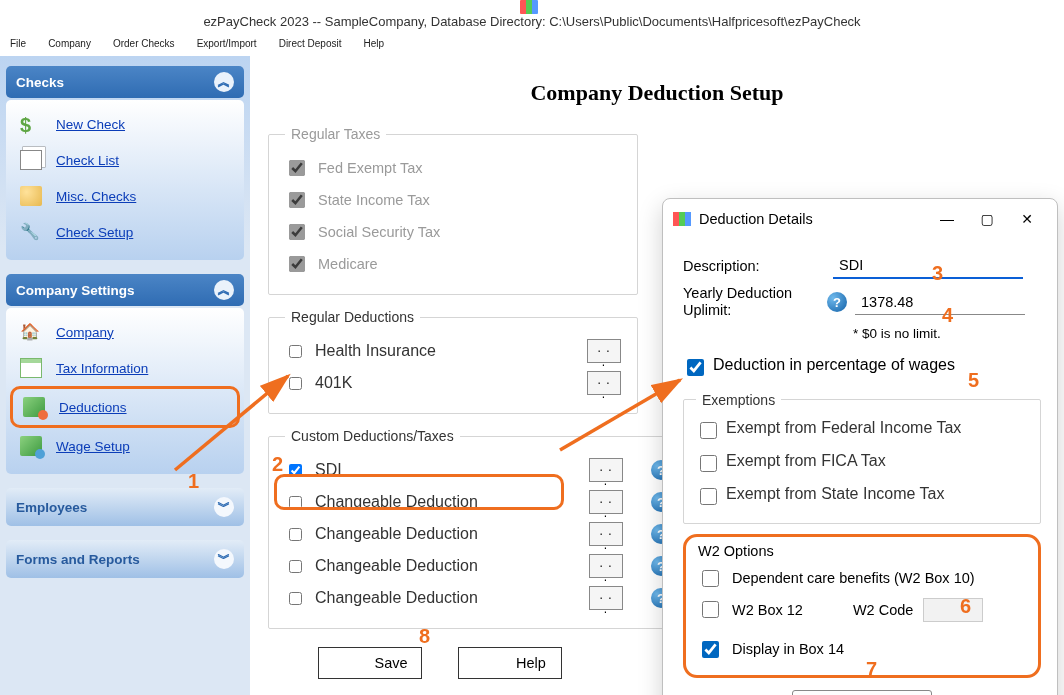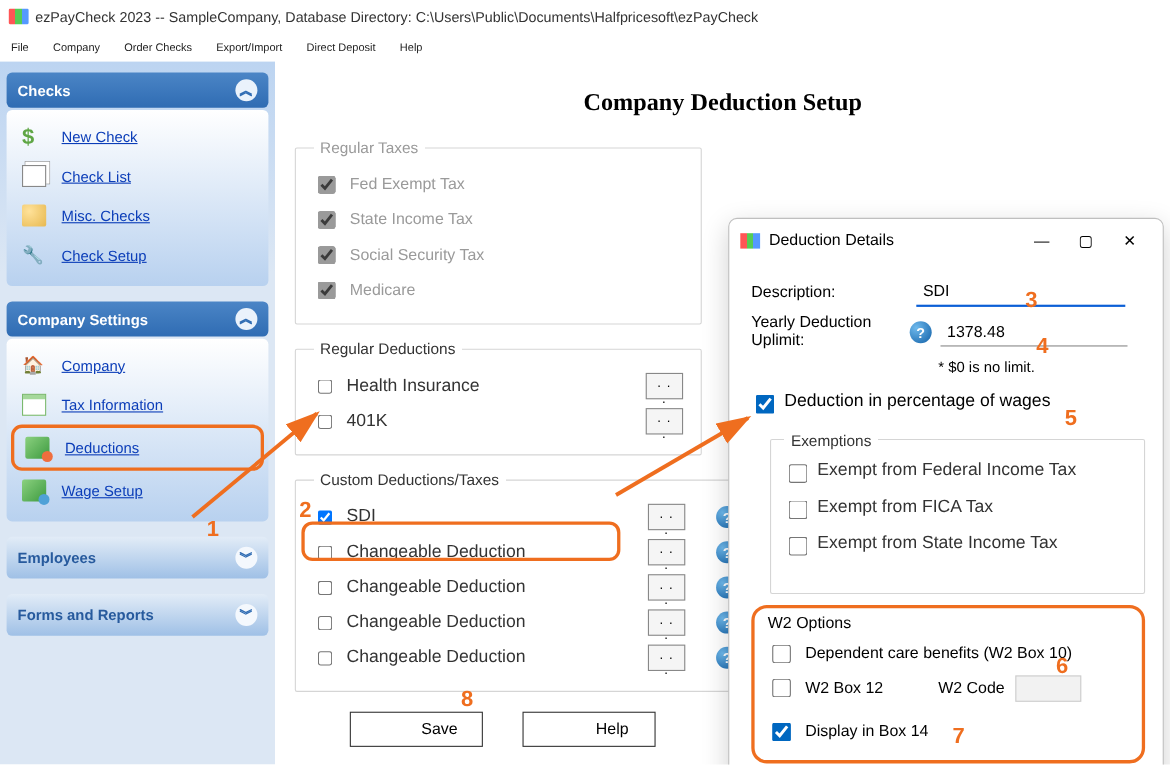--- a/index.html
+++ b/index.html
@@ -1,19 +1,19 @@
 <!DOCTYPE html>
 <html><head>
 <meta charset="utf-8">
 <style>
 * { box-sizing: border-box; font-family: "Segoe UI", Tahoma, sans-serif; }
 body { margin: 0; background:#fff; overflow:hidden; width:1064px; height:695px; position:relative; }
 
 
-.titlebar { height:30px; display:flex; align-items:center; padding:0 8px; font-size:13px; color:#333;}
+.titlebar { height:30px; display:flex; align-items:center; padding:0 8px; font-size:13px; color:#333;flex-direction:column;}
 .titlebar .icon { width:18px; height:14px; margin-right:6px; display:inline-block;
   background: linear-gradient(to right,#f55 0 33%,#5c5 33% 66%,#59f 66% 100%); border-radius:1px;}
 .menubar { height:26px; display:flex; align-items:center; gap:22px; padding:0 10px; font-size:10px; color:#222;}
 .menubar span{cursor:default;}
 
 
 .app-body{ position:absolute; left:0; top:56px; right:0; bottom:0; display:flex; }
 
 .sidebar{ width:250px; background:linear-gradient(to bottom,#bcd4f1,#dce7f4 30%); padding:10px 6px; }
 .panel{ margin-bottom:14px; }
@@ -50,37 +50,37 @@
 .row input[type=checkbox]{ width:16px; height:16px; accent-color:#0067c0;}
 .row input[type=checkbox].grey{ accent-color:#9a9a9a; pointer-events:none;}
 .row label{ font-size:14.5px;}
 .ded-row{ display:flex; align-items:center; gap:10px; padding:4px 0;}
 .ded-row .spacer{ flex:1;}
 .dots-btn{ width:34px; height:24px; border:1px solid #888; background:#f5f5f5; font-size:12px; letter-spacing:1px; cursor:pointer;}
 .help-dot{ width:20px; height:20px; border-radius:50%; background:radial-gradient(circle at 30% 30%,#6fb9ec,#1160a7); color:#fff; display:flex; align-items:center; justify-content:center; font-size:13px; font-weight:bold; margin-left:18px;}
 .custom-fieldset{ width:420px; position:relative;}
 .ded-highlight{ position:absolute; border:3px solid #ef6e1f; border-radius:10px; left:5px; top:30px; width:290px; height:36px; pointer-events:none;}
 .btn-bar{ display:flex; gap:36px; margin:18px 0 0 50px;}
-.std-btn{ width:121px; height:32px; background:#fff; border:1px solid #333; font-size:14.5px; cursor:pointer;padding-left:48px;}
+.std-btn{ width:104px; height:32px; background:#fff; border:1px solid #333; font-size:14.5px; cursor:pointer;padding-left:48px;}
 
 
 .popup{ position:absolute; left:662px; top:198px; width:396px; background:#fff; border:1px solid #bfbfbf; border-radius:8px; box-shadow:0 8px 24px rgba(0,0,0,0.18);}
 .popup-head{ height:40px; display:flex; align-items:center; padding:0 10px;}
 .popup-head .icon{ width:18px; height:14px; margin-right:8px; display:inline-block; background: linear-gradient(to right,#f55 0 33%,#5c5 33% 66%,#59f 66% 100%);}
 .popup-head .title{ flex:1; font-size:14.5px;}
 .winbtn{ width:40px; height:30px; display:flex; align-items:center; justify-content:center; font-size:14px;}
 .popup-body{ padding:14px 16px 16px 20px; position:relative;}
 .field-row{ display:flex; align-items:center; margin-bottom:6px;}
 .field-row .lbl{ width:150px; font-size:14.5px;}
 .popup input[type=text]{ height:26px; border:none; border-bottom:1px solid #888; padding:2px 6px; font-size:14.5px; width:190px;}
 .popup input[type=text].blue{ border-bottom:2px solid #0a5fd6;}
 .limit-note{ font-size:13.5px; margin:4px 0 10px 170px;}
 .cb-row{ display:flex; align-items:flex-start; gap:6px; padding:5px 0;}
 .popup input[type=checkbox]{ width:17px; height:17px; accent-color:#0067c0;}
-.popup fieldset{ width:auto; border:1px solid #d5d5d5; margin:8px 0 10px 17px; padding:6px 12px 26px 12px;}
+.popup fieldset{ width:auto; border:1px solid #d5d5d5; margin:8px 0 10px 0; padding:6px 12px 10px 12px;}
 .w2-highlight{ border:3px solid #ef6e1f; border-radius:14px; margin:4px 0 12px 0; padding:6px 12px 10px 12px;}
 .w2-title{ font-size:14.5px; margin-bottom:4px;}
 .w2-row{ display:flex; align-items:center; gap:10px; padding:4px 0; font-size:14.5px;}
 .w2-input{ width:60px; height:24px; border:1px solid #ccc; background:#f2f2f2;}
 .save-popup{ display:block; margin:0 auto; width:140px; height:30px; border:1px solid #888; background:#fdfdfd; border-radius:3px; font-size:14.5px; cursor:pointer;}
 
 
 .ann{ position:absolute; color:#ef6e1f; font-weight:bold; font-size:20px; pointer-events:none; z-index:50;}
 svg.arrows{ position:absolute; left:0; top:0; pointer-events:none; z-index:40;}
 </style>

